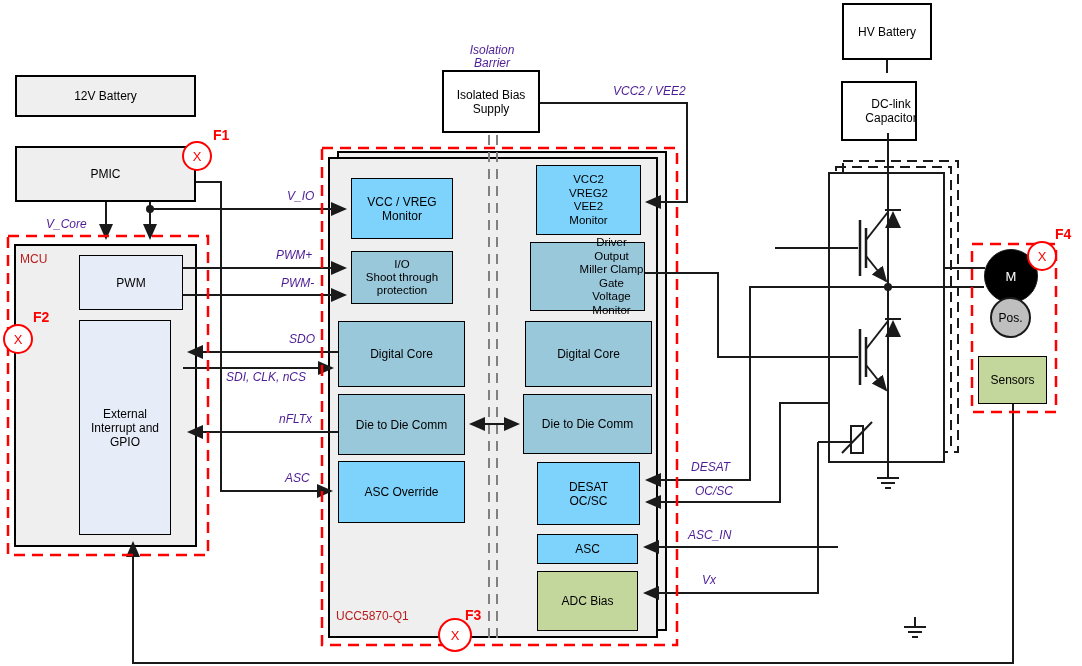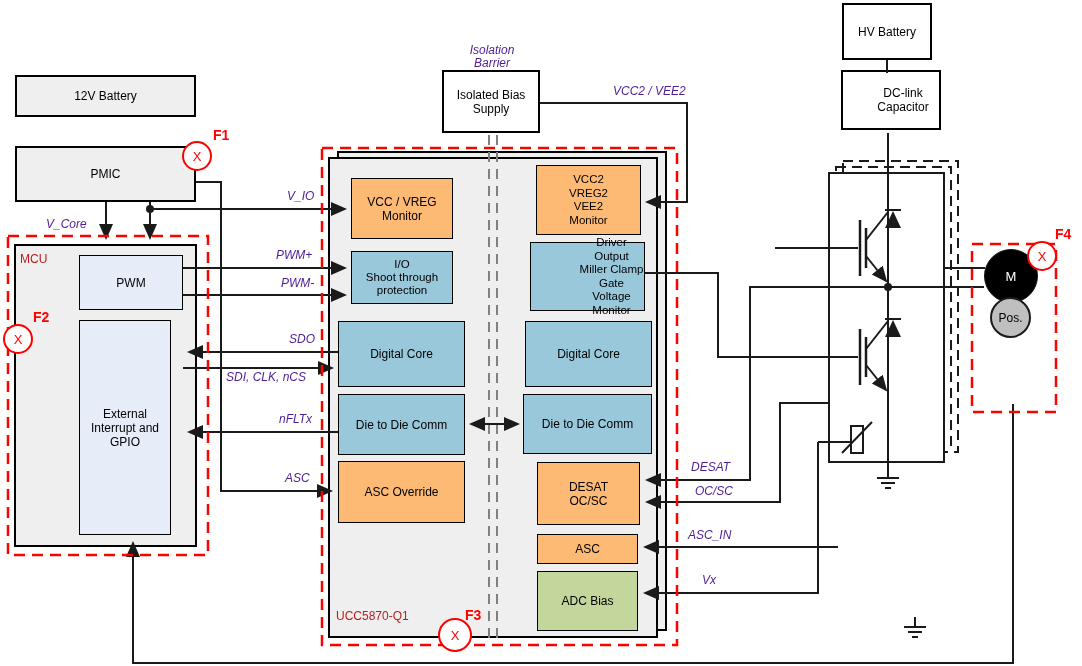--- a/index.html
+++ b/index.html
@@ -3,21 +3,21 @@
 <meta charset="utf-8">
 <style>
   html,body{margin:0;padding:0;background:#fff;font-family:"Liberation Sans",sans-serif;}
   #stage{position:relative;width:1082px;height:666px;background:#fff;overflow:hidden;}
   .abs{position:absolute;box-sizing:border-box;}
   .box{display:flex;align-items:center;justify-content:center;text-align:center;
        border:2px solid #000000;font-size:12px;line-height:14px;color:#000;white-space:pre-line;}
   .panel{background:#EFEFEF;}
   .white{background:#FFFFFF;}
   .blk{border-width:1.5px;}
-  .blk-orange{background:#fdba74;}
+  .blk-orange{background:#7dd3fc;}
   .blk-blue{background:#9AC8DB;}
   .blk-green{background:#C3D69B;}
   .blk-mcu{background:#E7EDF8;}
   .sig{position:absolute;font-style:italic;font-size:12px;line-height:13px;color:#4c1d95;white-space:nowrap;}
   .flabel{position:absolute;color:#FF0000;font-weight:bold;font-size:14px;line-height:14px;}
   .fcircle{position:absolute;width:30px;height:30px;border:2.5px solid #FF0000;border-radius:50%;
            background:#fff;color:#FF0000;display:flex;align-items:center;justify-content:center;
            font-size:13px;box-sizing:border-box;z-index:30;}
   .tag{position:absolute;font-size:12px;color:#b91c1c;}
   svg{position:absolute;left:0;top:0;pointer-events:none;}
@@ -43,21 +43,21 @@
 Supply</span>
   </div>
 
   <div class="abs box panel" style="left:337px;top:151px;width:330px;height:480px;"></div>
   <div class="abs box panel" style="left:328px;top:157px;width:330px;height:481px;"></div>
 
   <div class="abs box white" style="left:842px;top:3px;width:90px;height:57px;">
     <span>HV Battery</span>
   </div>
 
-  <div class="abs box white" style="left:841px;top:70px;width:100px;height:60px;padding-left:24px;">
+  <div class="abs box white" style="left:841px;top:81px;width:76px;height:60px;padding-left:24px;">
     <span>DC-link
 Capacitor</span>
   </div>
 
 
   <svg width="1082" height="666" viewBox="0 0 1082 666">
     <defs>
       <marker id="arr" markerWidth="9" markerHeight="8" refX="7" refY="3.5" orient="auto-start-reverse">
         <path d="M0,0 L8,3.5 L0,7 Z" fill="#1a1a1a"></path>
       </marker>
@@ -184,20 +184,23 @@
   </div>
 
   <div class="abs circle" style="left:984px;top:249px;width:54px;height:54px;background:#000;border:1.5px solid #1a1a1a;
               display:flex;align-items:center;justify-content:center;color:#fff;font-size:13px;">
     <span>M</span>
   </div>
   <div class="abs circle" style="left:990px;top:297px;width:41px;height:41px;background:#BFBFBF;border:2px solid #1a1a1a;
               display:flex;align-items:center;justify-content:center;color:#000;font-size:12px;">
     <span>Pos.</span>
   </div>
+  <div class="abs box blk blk-green" style="left:978px;top:356px;width:69px;height:48px;">
+    <span>Sensors</span>
+  </div>
 
   <div class="sig" style="left:447px;top:31px;width:90px;text-align:center;white-space:pre-line;">
     <span>Isolation
 Barrier</span>
   </div>
 
   <span class="sig" style="left:46px;top:218px;">V_Core</span>
   <span class="sig" style="left:287px;top:190px;">V_IO</span>
   <span class="sig" style="left:276px;top:249px;">PWM+</span>
   <span class="sig" style="left:281px;top:277px;">PWM-</span>

